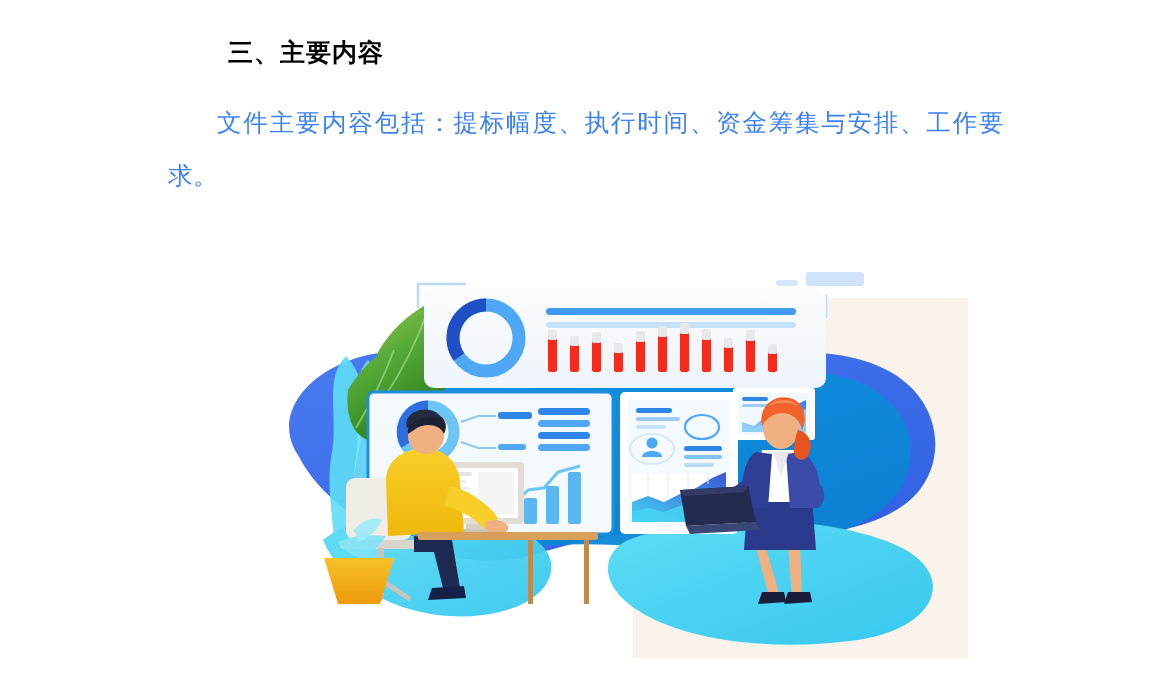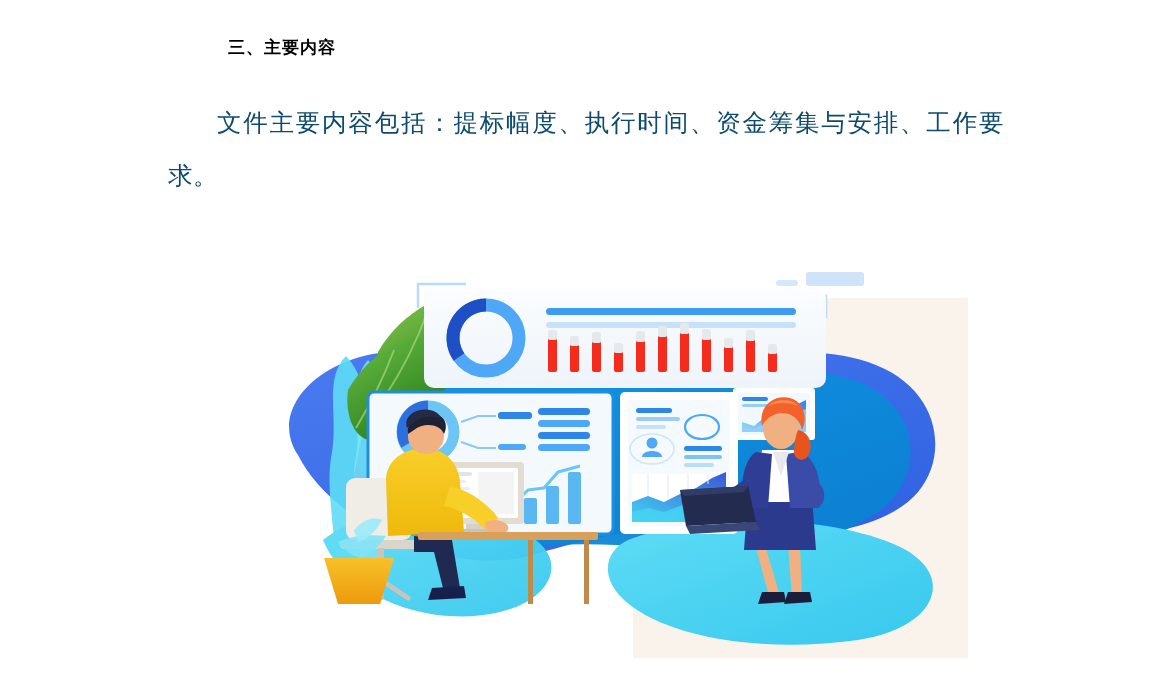--- a/index.html
+++ b/index.html
@@ -20,34 +20,34 @@
     position: absolute;
     left: 0; top: 0;
     width: 1169px;
   }
   .heading {
     position: absolute;
     left: 228px;
     top: 36px;
     font-family: Liberation Sans, sans-serif;
     font-weight: bold;
-    font-size: 17px;
+    font-size: 25px;
     letter-spacing: 1px;
     color: #000000;
     white-space: nowrap;
   }
   .body-block {
     position: absolute;
     left: 168px;
     top: 96px;
     width: 836px;
     font-family: "Liberation Serif", "DejaVu Serif", serif;
     font-size: 24.5px;
     line-height: 53px;
-    color: #0c4a6e;
+    color: #3b82f6;
     text-align: justify;
     text-indent: 2em;
     letter-spacing: 0.6px;
   }
 
   
   .illus {
     position: absolute;
     left: 228px;
     top: 240px;

